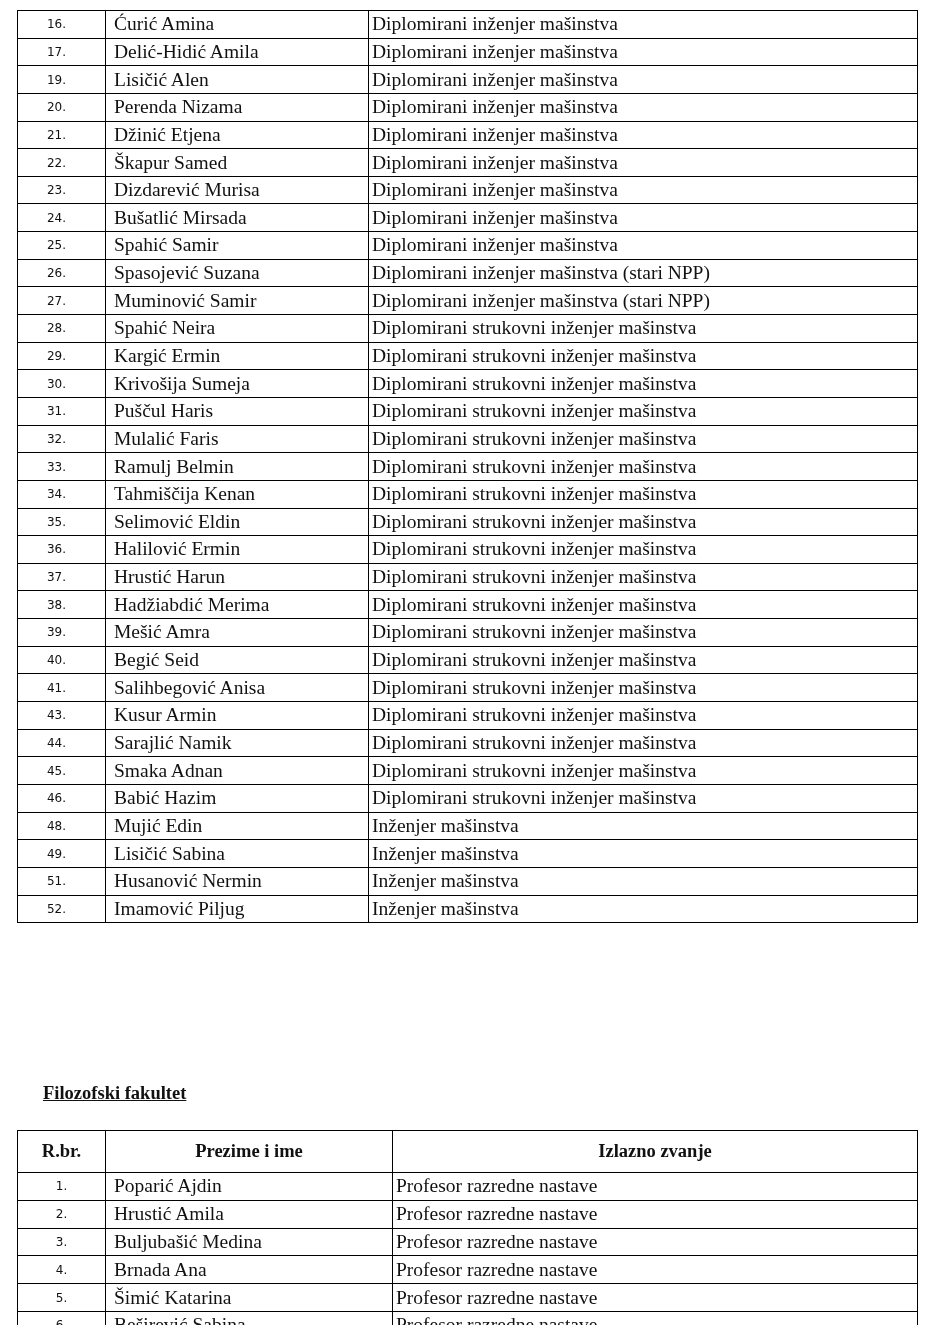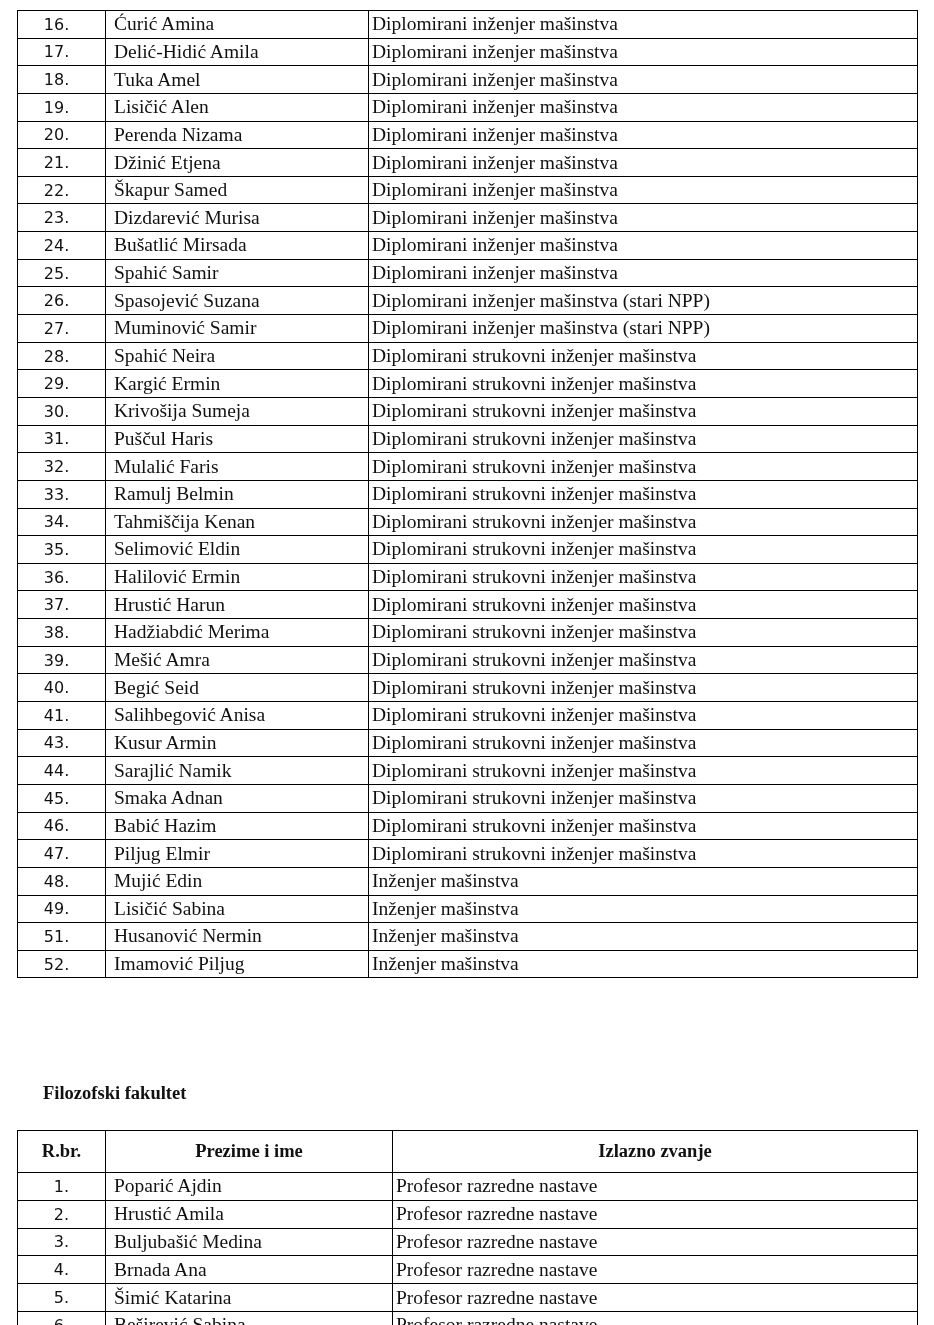--- a/index.html
+++ b/index.html
@@ -4,24 +4,24 @@
 <style>
   html, body { margin: 0; padding: 0; background: #ffffff; }
   body { width: 934px; height: 1325px; position: relative; overflow: hidden; color: #111; }
   table { border-collapse: collapse; position: absolute; left: 17px; width: 900px; table-layout: fixed; }
   td, th { border: 1.3px solid #000; padding: 0; overflow: hidden; white-space: nowrap; }
   #tbl1 { top: 10px; }
   #tbl1 col.c1 { width: 88px; }
   #tbl1 col.c2 { width: 263px; }
   #tbl1 col.c3 { width: 549px; }
   #tbl1 tr { height: 27.65px; }
-  .num { font-family: "DejaVu Sans", sans-serif; font-size: 16px; text-align: center; padding-right: 10px; }
+  .num { font-family: "DejaVu Sans", sans-serif; font-size: 12px; text-align: center; padding-right: 10px; }
   .name, .title { font-family: "Liberation Serif", serif; font-size: 19.5px; padding-left: 8px; }
   .title { padding-left: 3px; }
-  #section2-heading { position: absolute; left: 43px; top: 1083px; font-family: "Liberation Serif", serif; font-weight: bold; font-size: 18.5px; margin: 0; }
+  #section2-heading { position: absolute; left: 43px; top: 1083px; font-family: "Liberation Serif", serif; font-weight: bold; font-size: 18.5px; margin: 0; text-decoration: underline; }
   #tbl2 { top: 1130px; }
   #tbl2 col.c1 { width: 88px; }
   #tbl2 col.c2 { width: 287px; }
   #tbl2 col.c3 { width: 525px; }
   #tbl2 tr.head { height: 42px; }
   #tbl2 tr.row { height: 27.8px; }
   #tbl2 th { font-family: "Liberation Serif", serif; font-weight: bold; font-size: 18.5px; text-align: center; }
   #tbl2 .num { padding-right: 0; }
 </style>
 </head>
@@ -38,25 +38,20 @@
         <td class="num">16.</td>
         <td class="name">Ćurić Amina</td>
         <td class="title">Diplomirani inženjer mašinstva</td>
       </tr>
       <tr>
         <td class="num">17.</td>
         <td class="name">Delić-Hidić Amila</td>
         <td class="title">Diplomirani inženjer mašinstva</td>
       </tr>
       <tr>
-        <td class="num">18.</td>
-        <td class="name">Tuka Amel</td>
-        <td class="title">Diplomirani inženjer mašinstva</td>
-      </tr>
-      <tr>
         <td class="num">19.</td>
         <td class="name">Lisičić Alen</td>
         <td class="title">Diplomirani inženjer mašinstva</td>
       </tr>
       <tr>
         <td class="num">20.</td>
         <td class="name">Perenda Nizama</td>
         <td class="title">Diplomirani inženjer mašinstva</td>
       </tr>
       <tr>
@@ -175,25 +170,20 @@
         <td class="title">Diplomirani strukovni inženjer mašinstva</td>
       </tr>
       <tr>
         <td class="num">45.</td>
         <td class="name">Smaka Adnan</td>
         <td class="title">Diplomirani strukovni inženjer mašinstva</td>
       </tr>
       <tr>
         <td class="num">46.</td>
         <td class="name">Babić Hazim</td>
-        <td class="title">Diplomirani strukovni inženjer mašinstva</td>
-      </tr>
-      <tr>
-        <td class="num">47.</td>
-        <td class="name">Piljug Elmir</td>
         <td class="title">Diplomirani strukovni inženjer mašinstva</td>
       </tr>
       <tr>
         <td class="num">48.</td>
         <td class="name">Mujić Edin</td>
         <td class="title">Inženjer mašinstva</td>
       </tr>
       <tr>
         <td class="num">49.</td>
         <td class="name">Lisičić Sabina</td>

